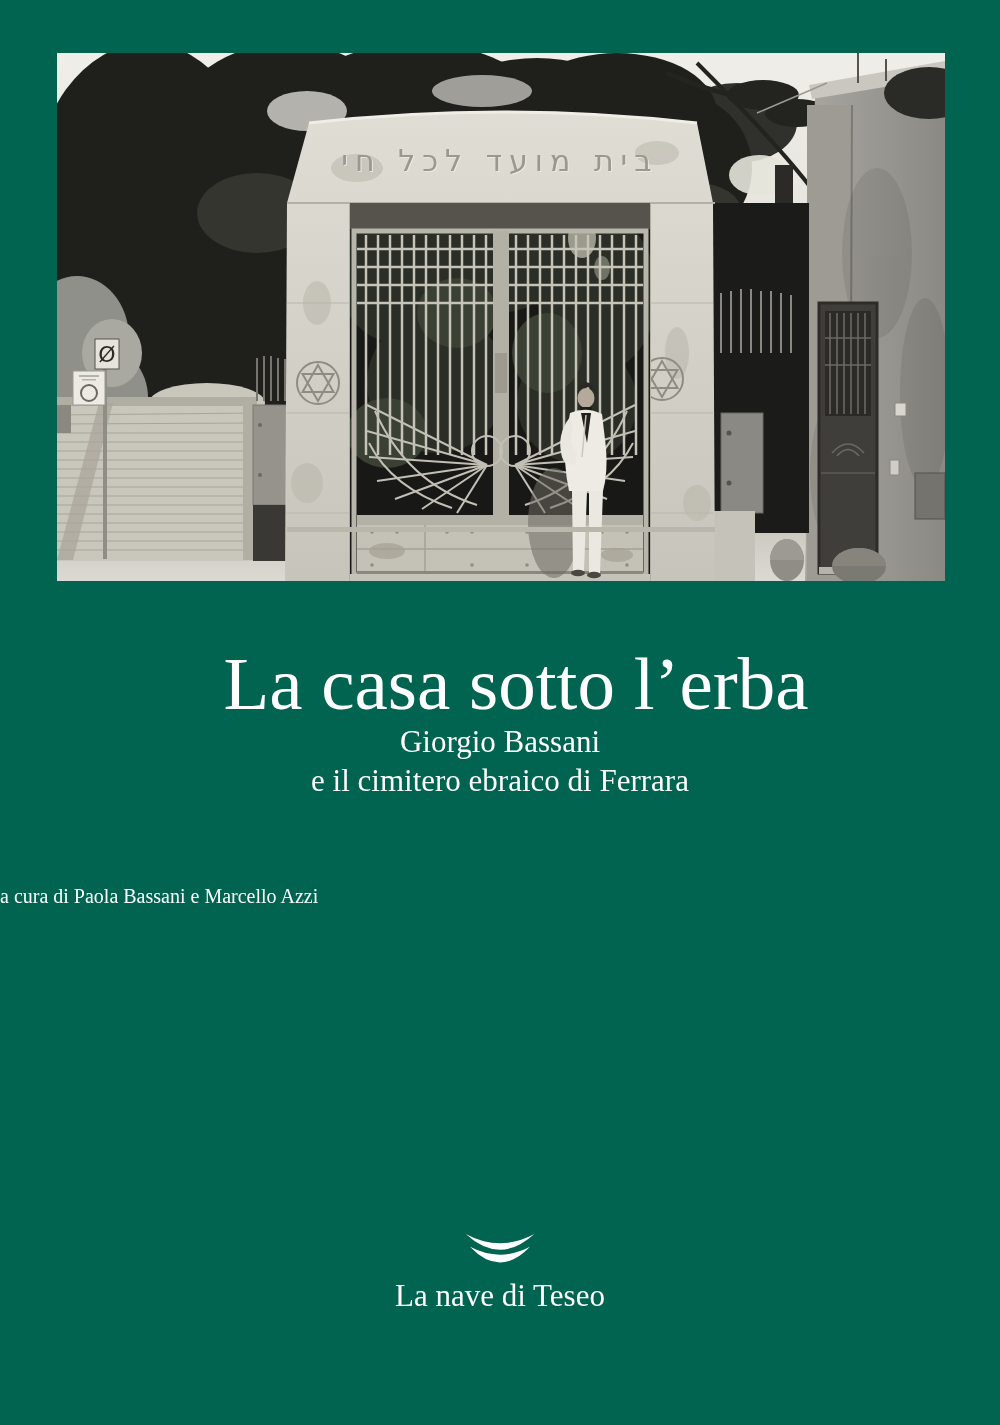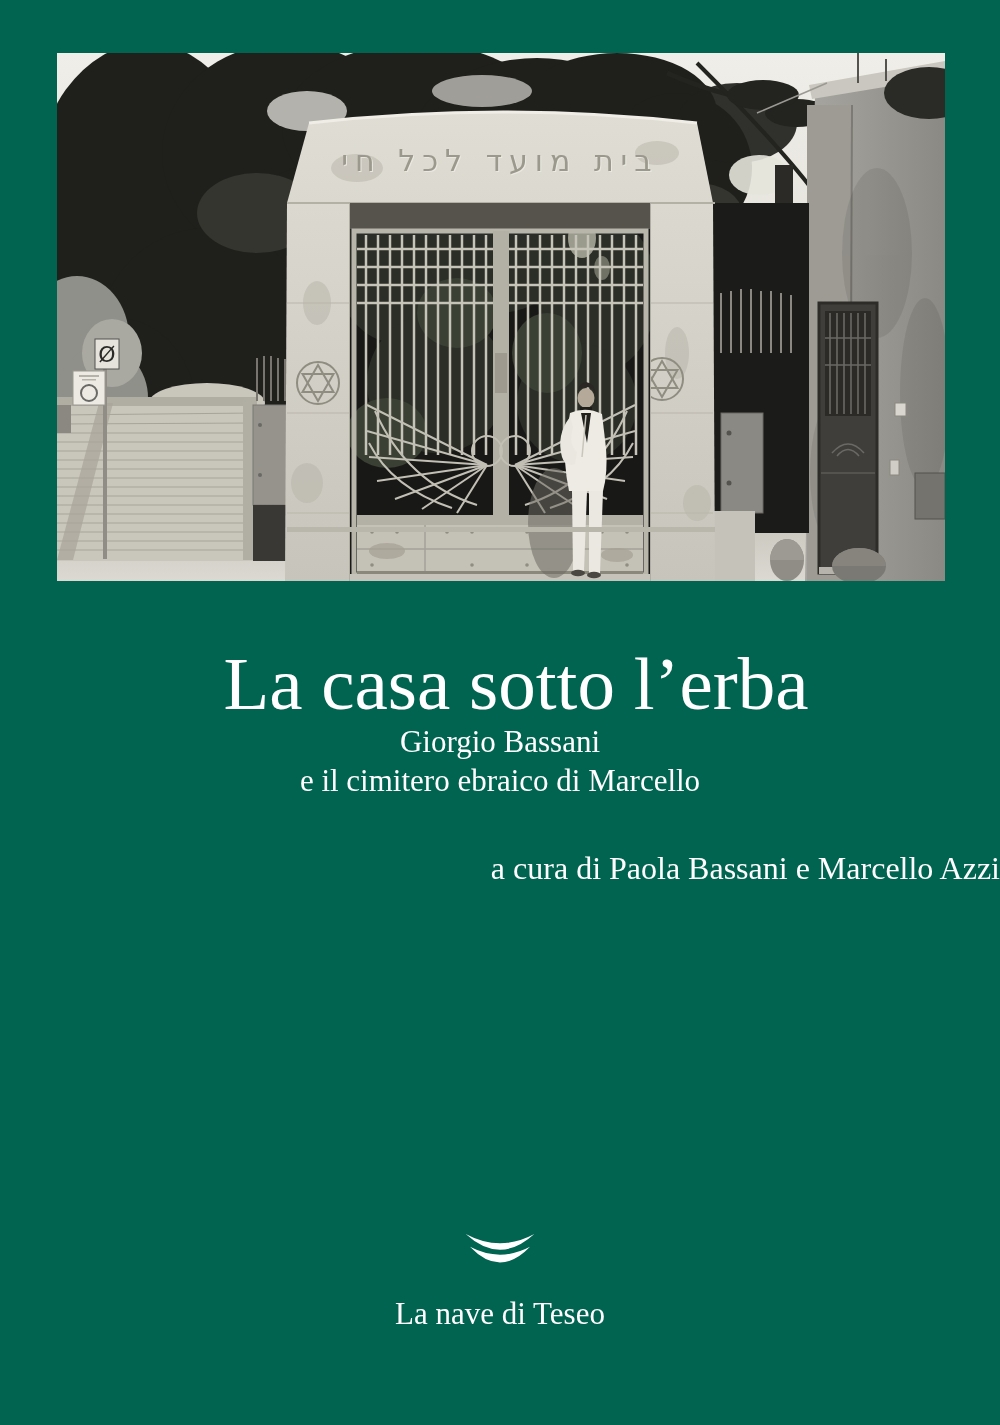--- a/index.html
+++ b/index.html
@@ -4,25 +4,25 @@
 <style>
   html,body{margin:0;padding:0;}
   body{width:1000px;height:1425px;font-family:"Liberation Serif","DejaVu Serif",serif;}
   .cover{position:relative;width:1000px;height:1425px;overflow:hidden;}
   .photo{position:absolute;left:57px;top:53px;width:888px;height:528px;}
   .photo svg{display:block;width:100%;height:100%;}
   .title{position:absolute;top:630px;left:0;width:100%;margin:16px;text-align:center;
          font-size:75px;font-weight:normal;line-height:1;color:#fff;}
   .subtitle{position:absolute;top:722px;left:0;width:100%;text-align:center;
             font-size:31px;line-height:1.26;color:#fff;}
-  .credits{position:absolute;top:848px;left:0;width:100%;text-align:right;
-           font-size:32px;line-height:1.25;color:#fff;}
+  .credits{position:absolute;top:884px;left:0;width:100%;text-align:left;
+           font-size:20px;line-height:1.25;color:#fff;}
   .publisher-block{position:absolute;top:1234px;left:0;width:100%;text-align:center;color:#fff;}
   .publisher-block .logo{width:72px;height:40px;display:block;margin:0 auto;}
-  .publisher-name{margin-top:24px;font-size:31px;line-height:1;}
+  .publisher-name{margin-top:6px;font-size:31px;line-height:1;}
 </style>
 </head>
 <body style="background: rgb(1, 100, 80);">
 
 <div class="cover" style="background: rgb(1, 100, 80);">
 
   <div class="photo">
     <svg viewBox="0 0 888 528" preserveAspectRatio="none">
       <defs>
         <linearGradient id="sky" x1="0" y1="0" x2="0" y2="1">
@@ -366,21 +366,21 @@
         <path d="M775,513 A27,18 0 0 1 829,513 Z" fill="#86847d"></path>
       </g>
       <rect x="230" y="474" width="428" height="5" fill="#b9b6ac"></rect>
     </svg>
   </div>
 
   <h1 class="title">La casa sotto l’erba</h1>
 
   <div class="subtitle">
     <div>Giorgio Bassani</div>
-    <div>e il cimitero ebraico di Marcello</div>
+    <div>e il cimitero ebraico di Ferrara</div>
   </div>
 
   <div class="credits">
     <div>a cura di Paola Bassani e Marcello Azzi</div>
   </div>
 
   <div class="publisher-block">
     <svg class="logo" viewBox="0 0 100 56">
       <path d="M2,0 Q50,44 98,0 Q50,26 2,0 Z" fill="#ffffff"></path>
       <path d="M8,18 Q50,62 92,18 Q50,40 8,18 Z" fill="#ffffff"></path>

